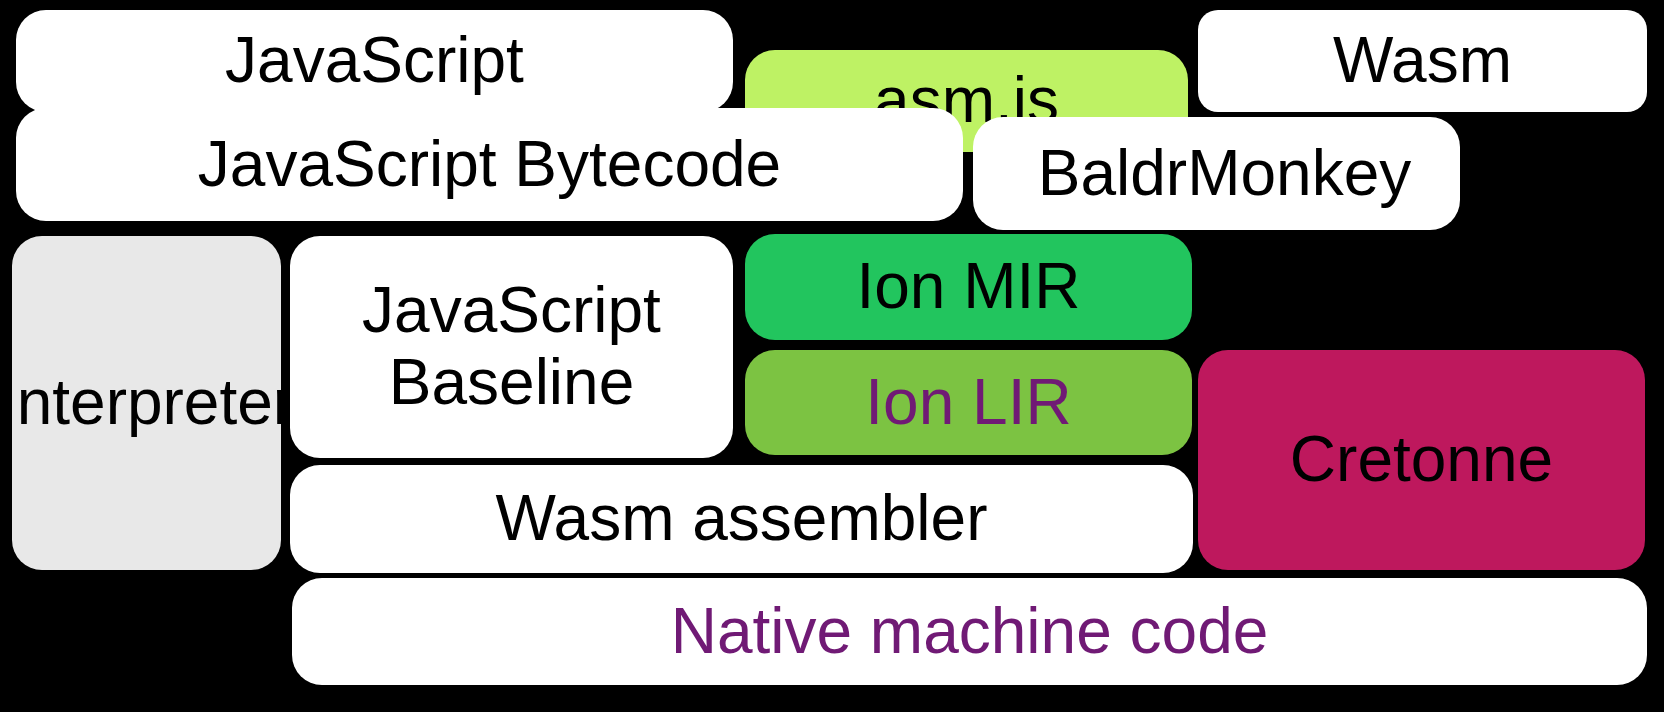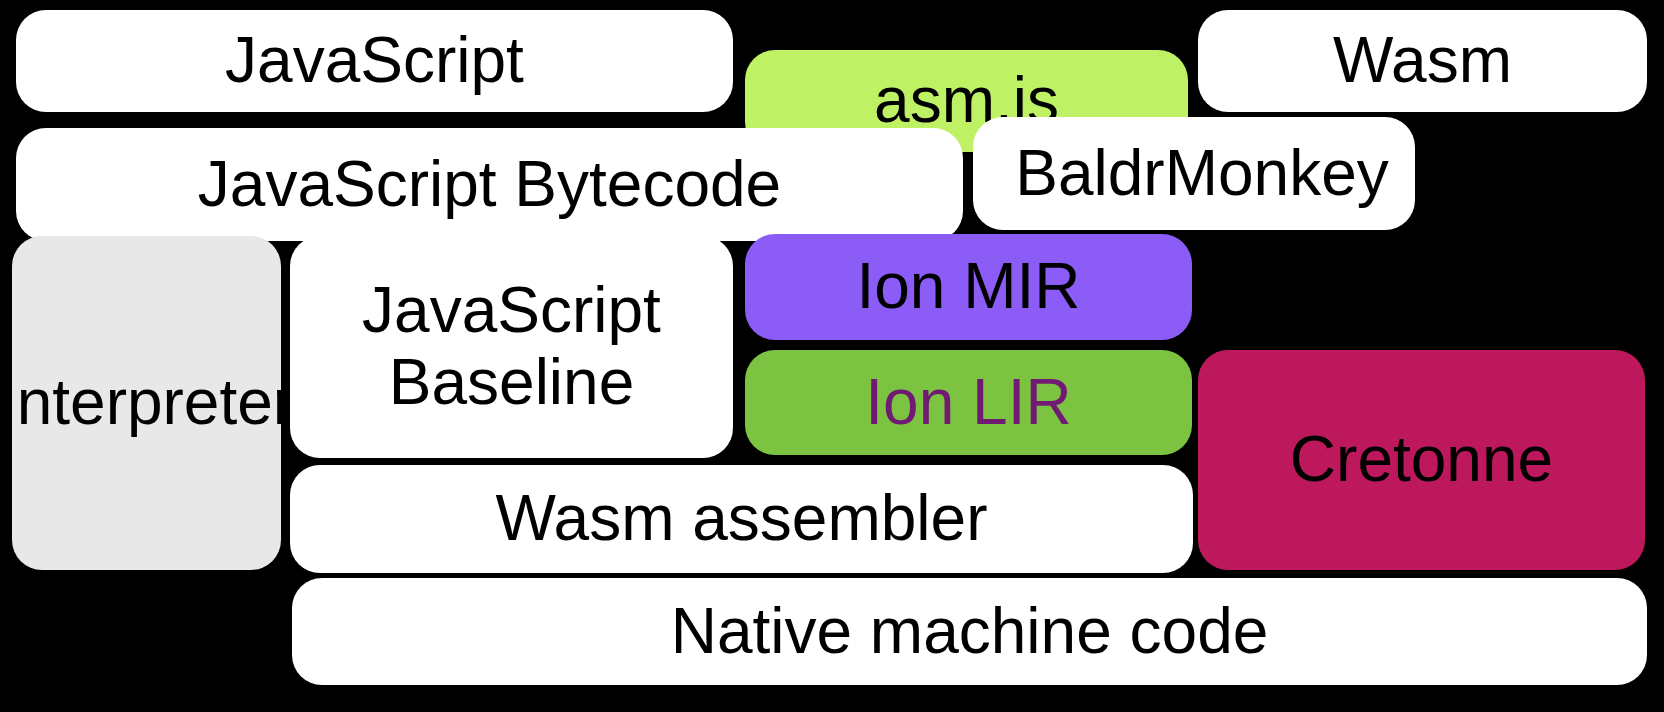--- a/index.html
+++ b/index.html
@@ -35,44 +35,44 @@
 </head>
 <body>
 
 <div class="canvas" style="background: rgb(0, 0, 0);">
     <div class="node" style="left: 16px; top: 10px; width: 717px; height: 102px; background: rgb(255, 255, 255);">
       <span class="node-label" style="color: rgb(0, 0, 0);">JavaScript</span>
     </div>
     <div class="node" style="left: 745px; top: 10px; width: 443px; height: 102px; background: #bef264; margin-top: 40px;">
       <span class="node-label" style="color: rgb(0, 0, 0);">asm.js</span>
     </div>
-    <div class="node" style="left: 1198px; top: 10px; width: 449px; height: 102px; background: rgb(255, 255, 255);">
+    <div class="node" style="left: 1198px; top: 10px; width: 449px; height: 102px; background: rgb(255, 255, 255); border-radius: 20px;">
       <span class="node-label" style="color: rgb(0, 0, 0);">Wasm</span>
     </div>
-    <div class="node" style="left: 16px; top: 128px; width: 947px; height: 113px; background: rgb(255, 255, 255);">
+    <div class="node" style="left: 16px; top: 108px; width: 947px; height: 113px; background: rgb(255, 255, 255);">
       <span class="node-label" style="color: rgb(0, 0, 0);">JavaScript Bytecode</span>
     </div>
-    <div class="node" style="left: 973px; top: 117px; width: 442px; height: 113px; background: rgb(255, 255, 255); padding-left: 16px;">
+    <div class="node" style="left: 973px; top: 117px; width: 487px; height: 113px; background: rgb(255, 255, 255); padding-left: 16px;">
       <span class="node-label" style="color: rgb(0, 0, 0);">BaldrMonkey</span>
     </div>
     <div class="node" style="left: 12px; top: 236px; width: 269px; height: 334px; background: rgb(232, 232, 232);">
       <span class="node-label" style="color: rgb(0, 0, 0);">Interpreter</span>
     </div>
     <div class="node" style="left: 290px; top: 236px; width: 443px; height: 222px; background: rgb(255, 255, 255);">
       <span class="node-label" style="color: rgb(0, 0, 0);">JavaScript
 Baseline</span>
     </div>
-    <div class="node" style="left: 745px; top: 234px; width: 447px; height: 106px; background: #8b5cf6;">
+    <div class="node" style="left: 745px; top: 234px; width: 447px; height: 106px; background: #22c55e;">
       <span class="node-label" style="color: rgb(0, 0, 0);">Ion MIR</span>
     </div>
     <div class="node" style="left: 745px; top: 350px; width: 447px; height: 105px; background: rgb(124, 195, 66);">
       <span class="node-label" style="color: #701a75;">Ion LIR</span>
     </div>
     <div class="node" style="left: 1198px; top: 350px; width: 447px; height: 220px; background: #be185d;">
       <span class="node-label" style="color: rgb(0, 0, 0);">Cretonne</span>
     </div>
     <div class="node" style="left: 290px; top: 465px; width: 903px; height: 108px; background: rgb(255, 255, 255);">
       <span class="node-label" style="color: rgb(0, 0, 0);">Wasm assembler</span>
     </div>
     <div class="node" style="left: 292px; top: 578px; width: 1355px; height: 107px; background: rgb(255, 255, 255);">
-      <span class="node-label" style="color: #000000;">Native machine code</span>
+      <span class="node-label" style="color: #701a75;">Native machine code</span>
     </div>
   </div>
 
 </body></html>

